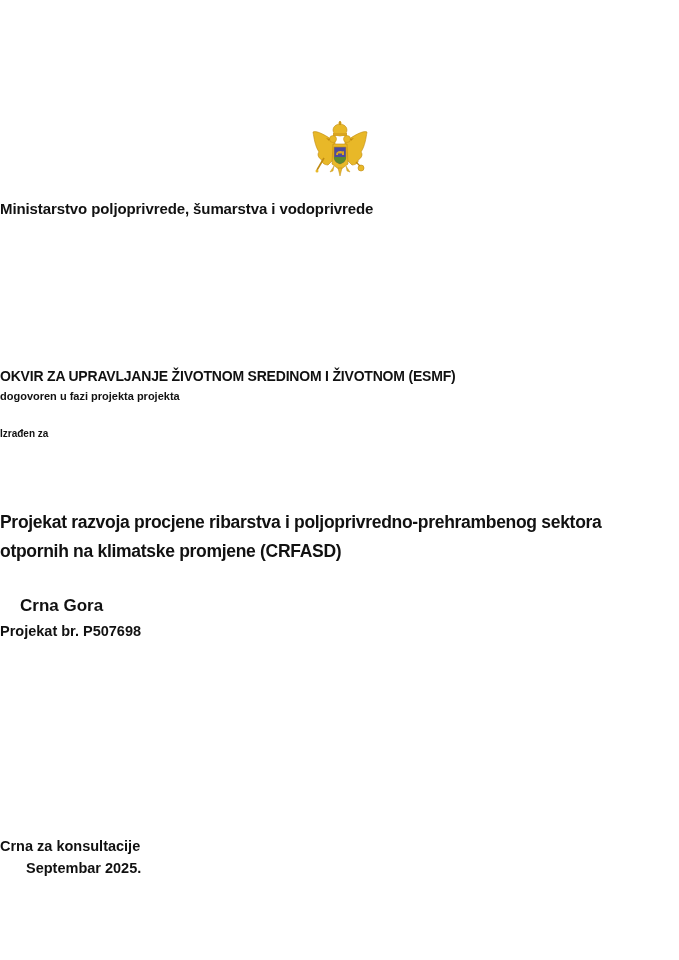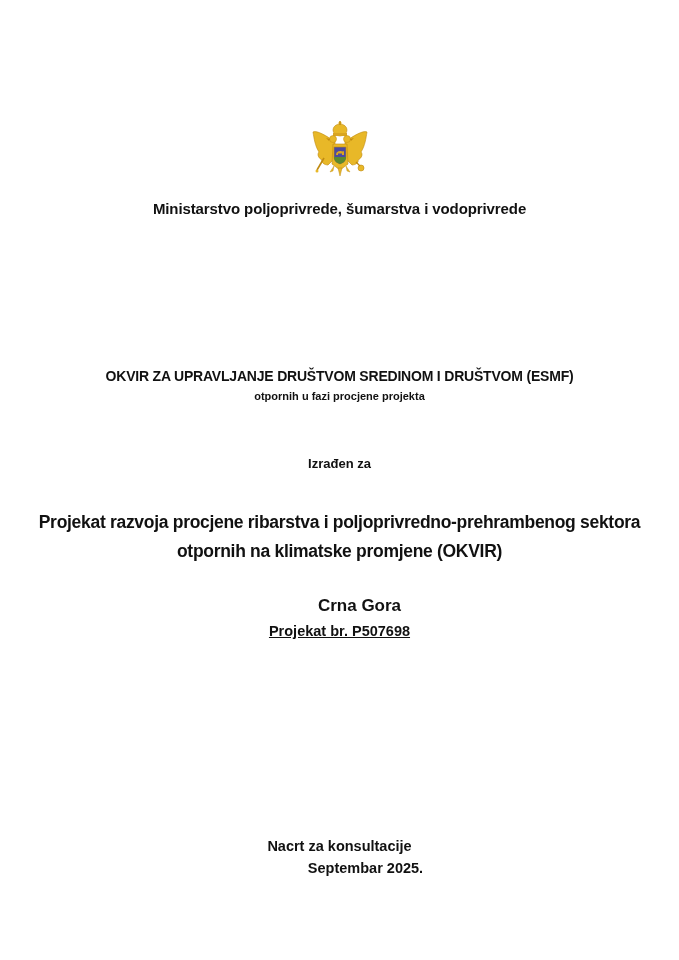--- a/index.html
+++ b/index.html
@@ -12,39 +12,39 @@
       height: 960px;
       position: relative;
       overflow: hidden;
       font-family: "Liberation Sans", "DejaVu Sans", sans-serif;
       color: #111111;
     }
     .line {
       position: absolute;
       left: 0;
       width: 679px;
-      text-align: center;
+      text-align: left;
       font-weight: bold;
       white-space: nowrap;
     }
     .emblem {
       position: absolute;
       left: 305px;
       top: 118px;
       width: 70px;
       height: 70px;
     }
     #ministry { top: 200px; font-size: 15px; letter-spacing: -0.1px; }
     #esmf-title { top: 368px; font-size: 14px; letter-spacing: -0.2px; }
     #esmf-sub { top: 390px; font-size: 11px; }
-    #prepared-for { top: 456px; font-size: 13px; }
+    #prepared-for { top: 428px; font-size: 10px; }
     #project-title-1 { top: 512px; font-size: 17.5px; letter-spacing: -0.3px; }
     #project-title-2 { top: 541px; font-size: 17.5px; letter-spacing: -0.3px; }
     #country { top: 596px; font-size: 17px; margin-left: 20px; }
-    #project-number { top: 623px; font-size: 14.5px; text-decoration: underline; }
+    #project-number { top: 623px; font-size: 14.5px; }
     #draft-label { top: 838px; font-size: 14.5px; }
     #draft-date { top: 860px; font-size: 14.5px; margin-left: 26px; }
   </style>
 </head>
 <body>
 
 <div class="emblem">
   <svg width="70" height="70" viewBox="0 0 70 70" xmlns="http://www.w3.org/2000/svg">
 
     <ellipse cx="35" cy="12" rx="7" ry="6" fill="#e8b828" stroke="#c08a10" stroke-width="0.6"></ellipse>
@@ -76,25 +76,25 @@
     <circle cx="56" cy="50" r="3" fill="#e8b828" stroke="#c08a10" stroke-width="0.6"></circle>
     <line x1="51" y1="44" x2="55" y2="48" stroke="#c08a10" stroke-width="1.2"></line>
 
     <path d="M29 48 L25 54 L28 53 Z" fill="#e8b828" stroke="#c08a10" stroke-width="0.4"></path>
     <path d="M41 48 L45 54 L42 53 Z" fill="#e8b828" stroke="#c08a10" stroke-width="0.4"></path>
   </svg>
 </div>
 
 <div class="line" id="ministry">Ministarstvo poljoprivrede, šumarstva i vodoprivrede</div>
 
-<div class="line" id="esmf-title">OKVIR ZA UPRAVLJANJE DRUŠTVOM SREDINOM I DRUŠTVOM (ESMF)</div>
-<div class="line" id="esmf-sub">otpornih u fazi procjene projekta</div>
+<div class="line" id="esmf-title">OKVIR ZA UPRAVLJANJE ŽIVOTNOM SREDINOM I ŽIVOTNOM (ESMF)</div>
+<div class="line" id="esmf-sub">dogovoren u fazi projekta projekta</div>
 
 <div class="line" id="prepared-for">Izrađen za</div>
 
 <div class="line" id="project-title-1">Projekat razvoja procjene ribarstva i poljoprivredno-prehrambenog sektora</div>
-<div class="line" id="project-title-2">otpornih na klimatske promjene (OKVIR)</div>
+<div class="line" id="project-title-2">otpornih na klimatske promjene (CRFASD)</div>
 
 <div class="line" id="country">Crna Gora</div>
 <div class="line" id="project-number">Projekat br. P507698</div>
 
-<div class="line" id="draft-label">Nacrt za konsultacije</div>
+<div class="line" id="draft-label">Crna za konsultacije</div>
 <div class="line" id="draft-date">Septembar 2025.</div>
 
 </body></html>

